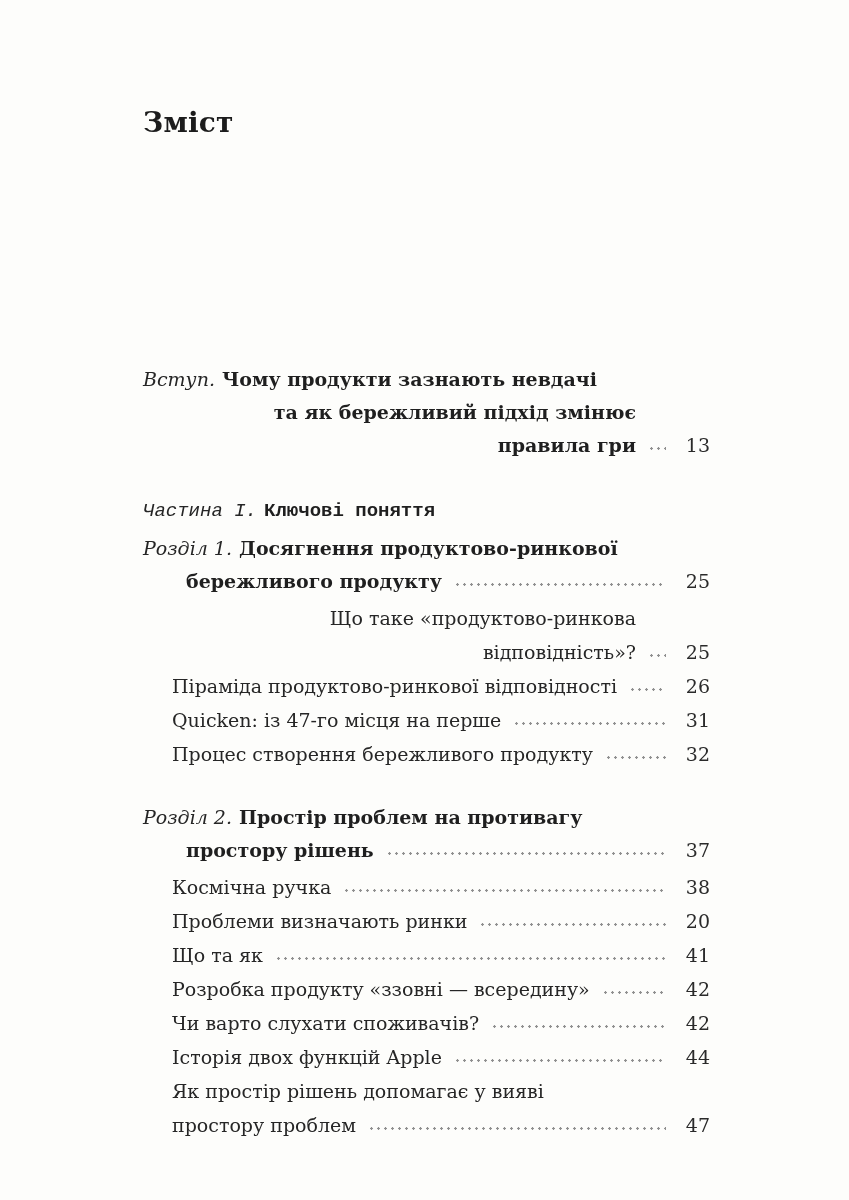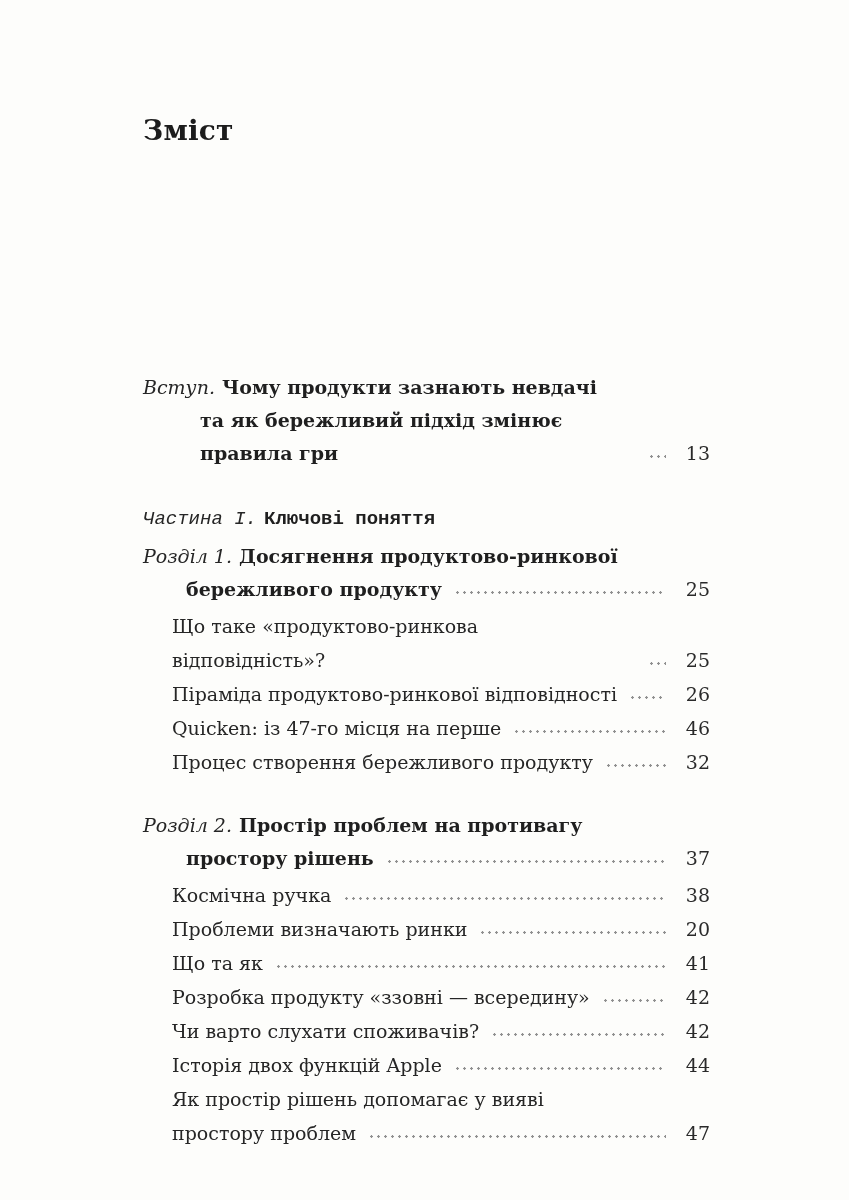--- a/index.html
+++ b/index.html
@@ -9,21 +9,21 @@
     height: 1200px;
     margin: 0 auto;
     background: #fdfdfb;
     font-family: "DejaVu Serif", "Liberation Serif", serif;
     font-size: 19px;
     color: #262626;
     overflow: hidden;
   }
   .content {
     position: absolute;
-    top: 16px;
+    top: 8px;
     left: 143px;
     right: 139px;
   }
   .title {
     margin-top: 98px;
     font-size: 28px;
     line-height: 34px;
     font-weight: 700;
     color: #1c1c1c;
     letter-spacing: 0.2px;
@@ -58,21 +58,21 @@
     background-size: 7px 3px;
     background-repeat: repeat-x;
     background-position: 0 50%;
   }
   .page-num {
     flex: 0 0 auto;
     min-width: 34px;
     text-align: right;
     color: #2a2a2a;
   }
-  .tline { flex: 0 1 auto; }
+  .tline { flex: 0 1 auto; text-align: right; }
 </style>
 </head>
 <body>
 
 <div class="page">
   <div class="content">
 
     <div class="title">Зміст</div>
 
     <div class="intro">
@@ -107,21 +107,21 @@
           <span class="page-num">25</span>
         </div>
         <div class="item dotrow">
           <span class="tline">Піраміда продуктово-ринкової відповідності</span>
           <span class="leader"></span>
           <span class="page-num">26</span>
         </div>
         <div class="item dotrow">
           <span class="tline">Quicken: із 47-го місця на перше</span>
           <span class="leader"></span>
-          <span class="page-num">46</span>
+          <span class="page-num">31</span>
         </div>
         <div class="item dotrow">
           <span class="tline">Процес створення бережливого продукту</span>
           <span class="leader"></span>
           <span class="page-num">32</span>
         </div>
       </div>
     </div>
 
     <div class="chapter">

